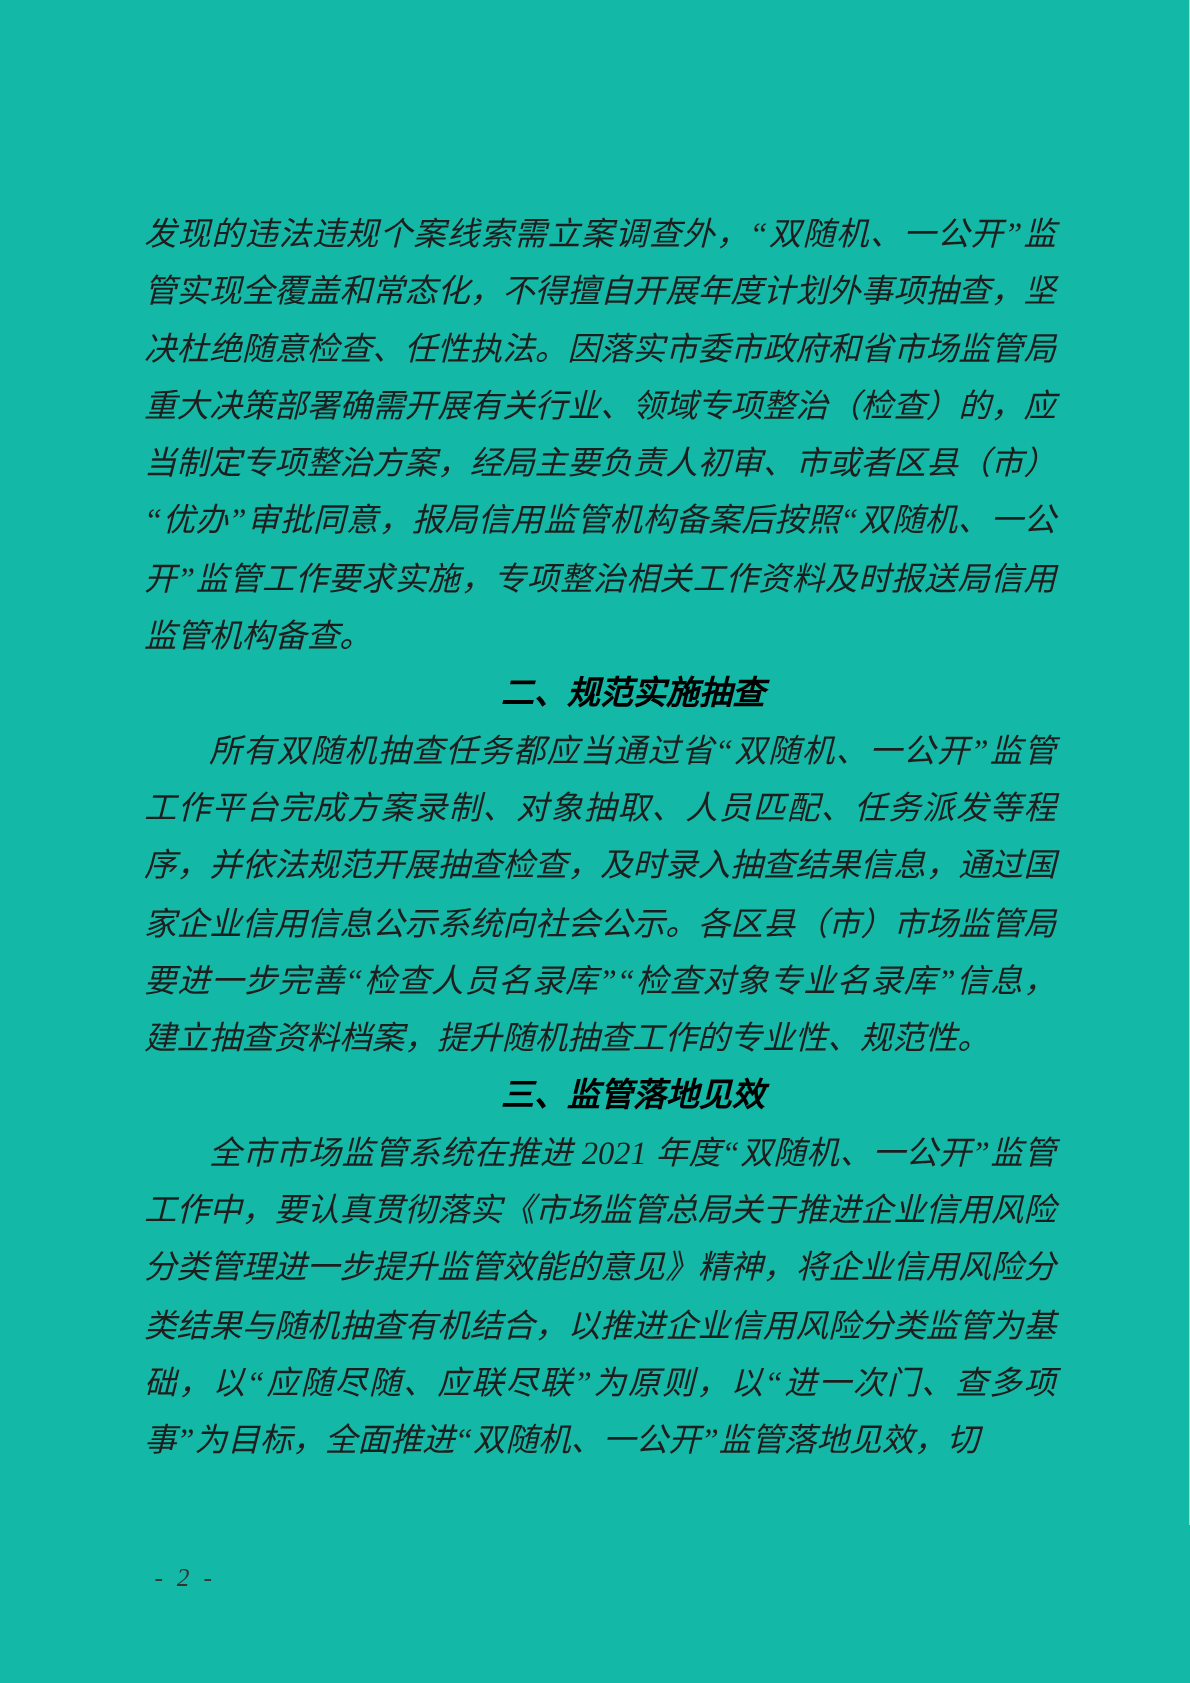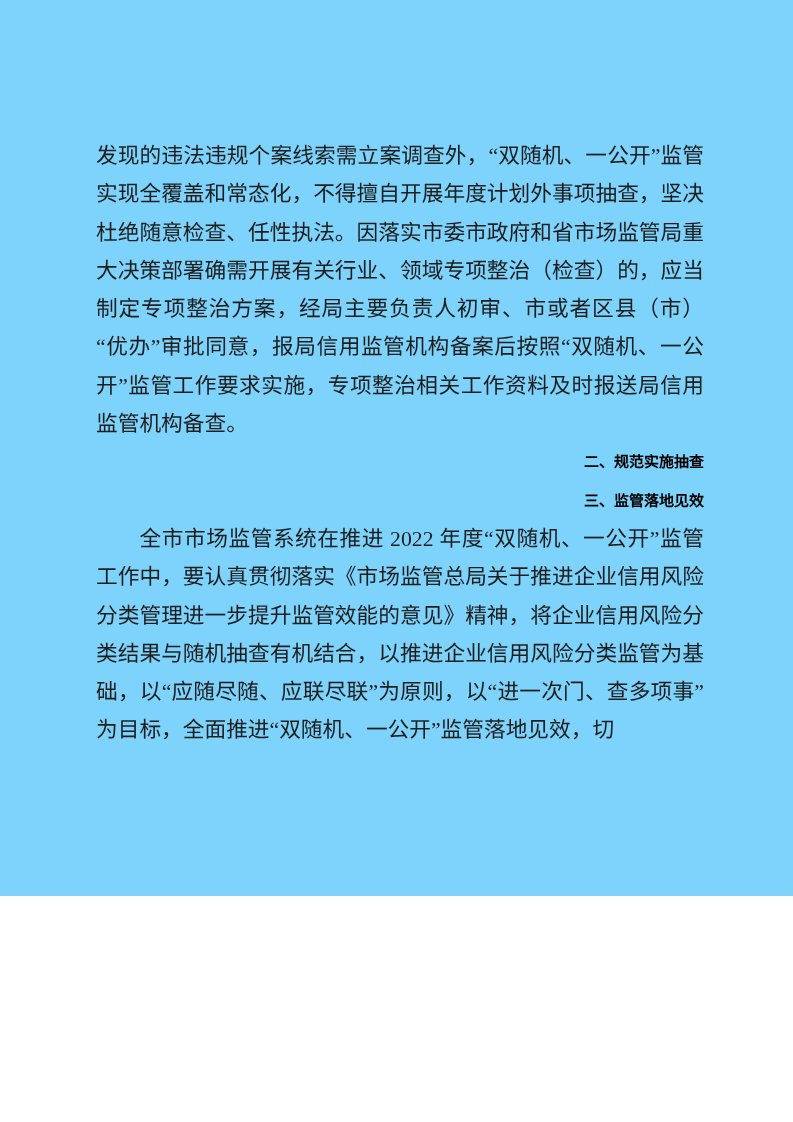--- a/index.html
+++ b/index.html
@@ -4,24 +4,25 @@
 <title>Document Page 2</title>
 <style>
   html, body {
     margin: 0;
     padding: 0;
     background: #ffffff;
   }
   .page {
     position: relative;
     width: 793px;
-    height: 896px;
-    background: #7dd3fc;
+    height: 1122px;
+    background: #14b8a6;
     overflow: hidden;
     margin: 0 auto;
+    font-style: italic;
   }
   .content {
     position: absolute;
     left: 96px;
     top: 137px;
     width: 608px;
     font-family: "Liberation Serif", "DejaVu Serif", serif;
     font-size: 21.7px;
     line-height: 38.3px;
     color: #1e1e1e;
@@ -32,24 +33,24 @@
     padding: 0;
   }
   .para-indent {
     text-indent: 2em;
   }
   .section-heading {
     margin: 8px 0 0 0;
     padding: 0;
     font-family: "Liberation Sans", "DejaVu Sans", sans-serif;
     font-weight: 700;
-    font-size: 15px;
+    font-size: 22px;
     line-height: 38.3px;
     text-indent: 2em;
-    text-align: right;
+    text-align: center;
     color: #000000;
   }
   .page-number {
     position: absolute;
     left: 103px;
     top: 1042px;
     font-family: "Liberation Serif", "DejaVu Serif", serif;
     font-size: 17px;
     letter-spacing: 2.5px;
     color: #333333;
@@ -57,20 +58,21 @@
 </style>
 </head>
 <body>
 
 <div class="page">
   <div class="content">
     <p class="para-continuation">发现的违法违规个案线索需立案调查外，“双随机、一公开”监管实现全覆盖和常态化，不得擅自开展年度计划外事项抽查，坚决杜绝随意检查、任性执法。因落实市委市政府和省市场监管局重大决策部署确需开展有关行业、领域专项整治（检查）的，应当制定专项整治方案，经局主要负责人初审、市或者区县（市）“优办”审批同意，报局信用监管机构备案后按照“双随机、一公开”监管工作要求实施，专项整治相关工作资料及时报送局信用监管机构备查。</p>
 
     <p class="section-heading">二、规范实施抽查</p>
 
+    <p class="para-indent">所有双随机抽查任务都应当通过省“双随机、一公开”监管工作平台完成方案录制、对象抽取、人员匹配、任务派发等程序，并依法规范开展抽查检查，及时录入抽查结果信息，通过国家企业信用信息公示系统向社会公示。各区县（市）市场监管局要进一步完善“检查人员名录库”“检查对象专业名录库”信息，建立抽查资料档案，提升随机抽查工作的专业性、规范性。</p>
 
     <p class="section-heading">三、监管落地见效</p>
 
-    <p class="para-indent">全市市场监管系统在推进 2022 年度“双随机、一公开”监管工作中，要认真贯彻落实《市场监管总局关于推进企业信用风险分类管理进一步提升监管效能的意见》精神，将企业信用风险分类结果与随机抽查有机结合，以推进企业信用风险分类监管为基础，以“应随尽随、应联尽联”为原则，以“进一次门、查多项事”为目标，全面推进“双随机、一公开”监管落地见效，切</p>
+    <p class="para-indent">全市市场监管系统在推进 2021 年度“双随机、一公开”监管工作中，要认真贯彻落实《市场监管总局关于推进企业信用风险分类管理进一步提升监管效能的意见》精神，将企业信用风险分类结果与随机抽查有机结合，以推进企业信用风险分类监管为基础，以“应随尽随、应联尽联”为原则，以“进一次门、查多项事”为目标，全面推进“双随机、一公开”监管落地见效，切</p>
   </div>
 
   <div class="page-number">- 2 -</div>
 </div>
 
 </body></html>

